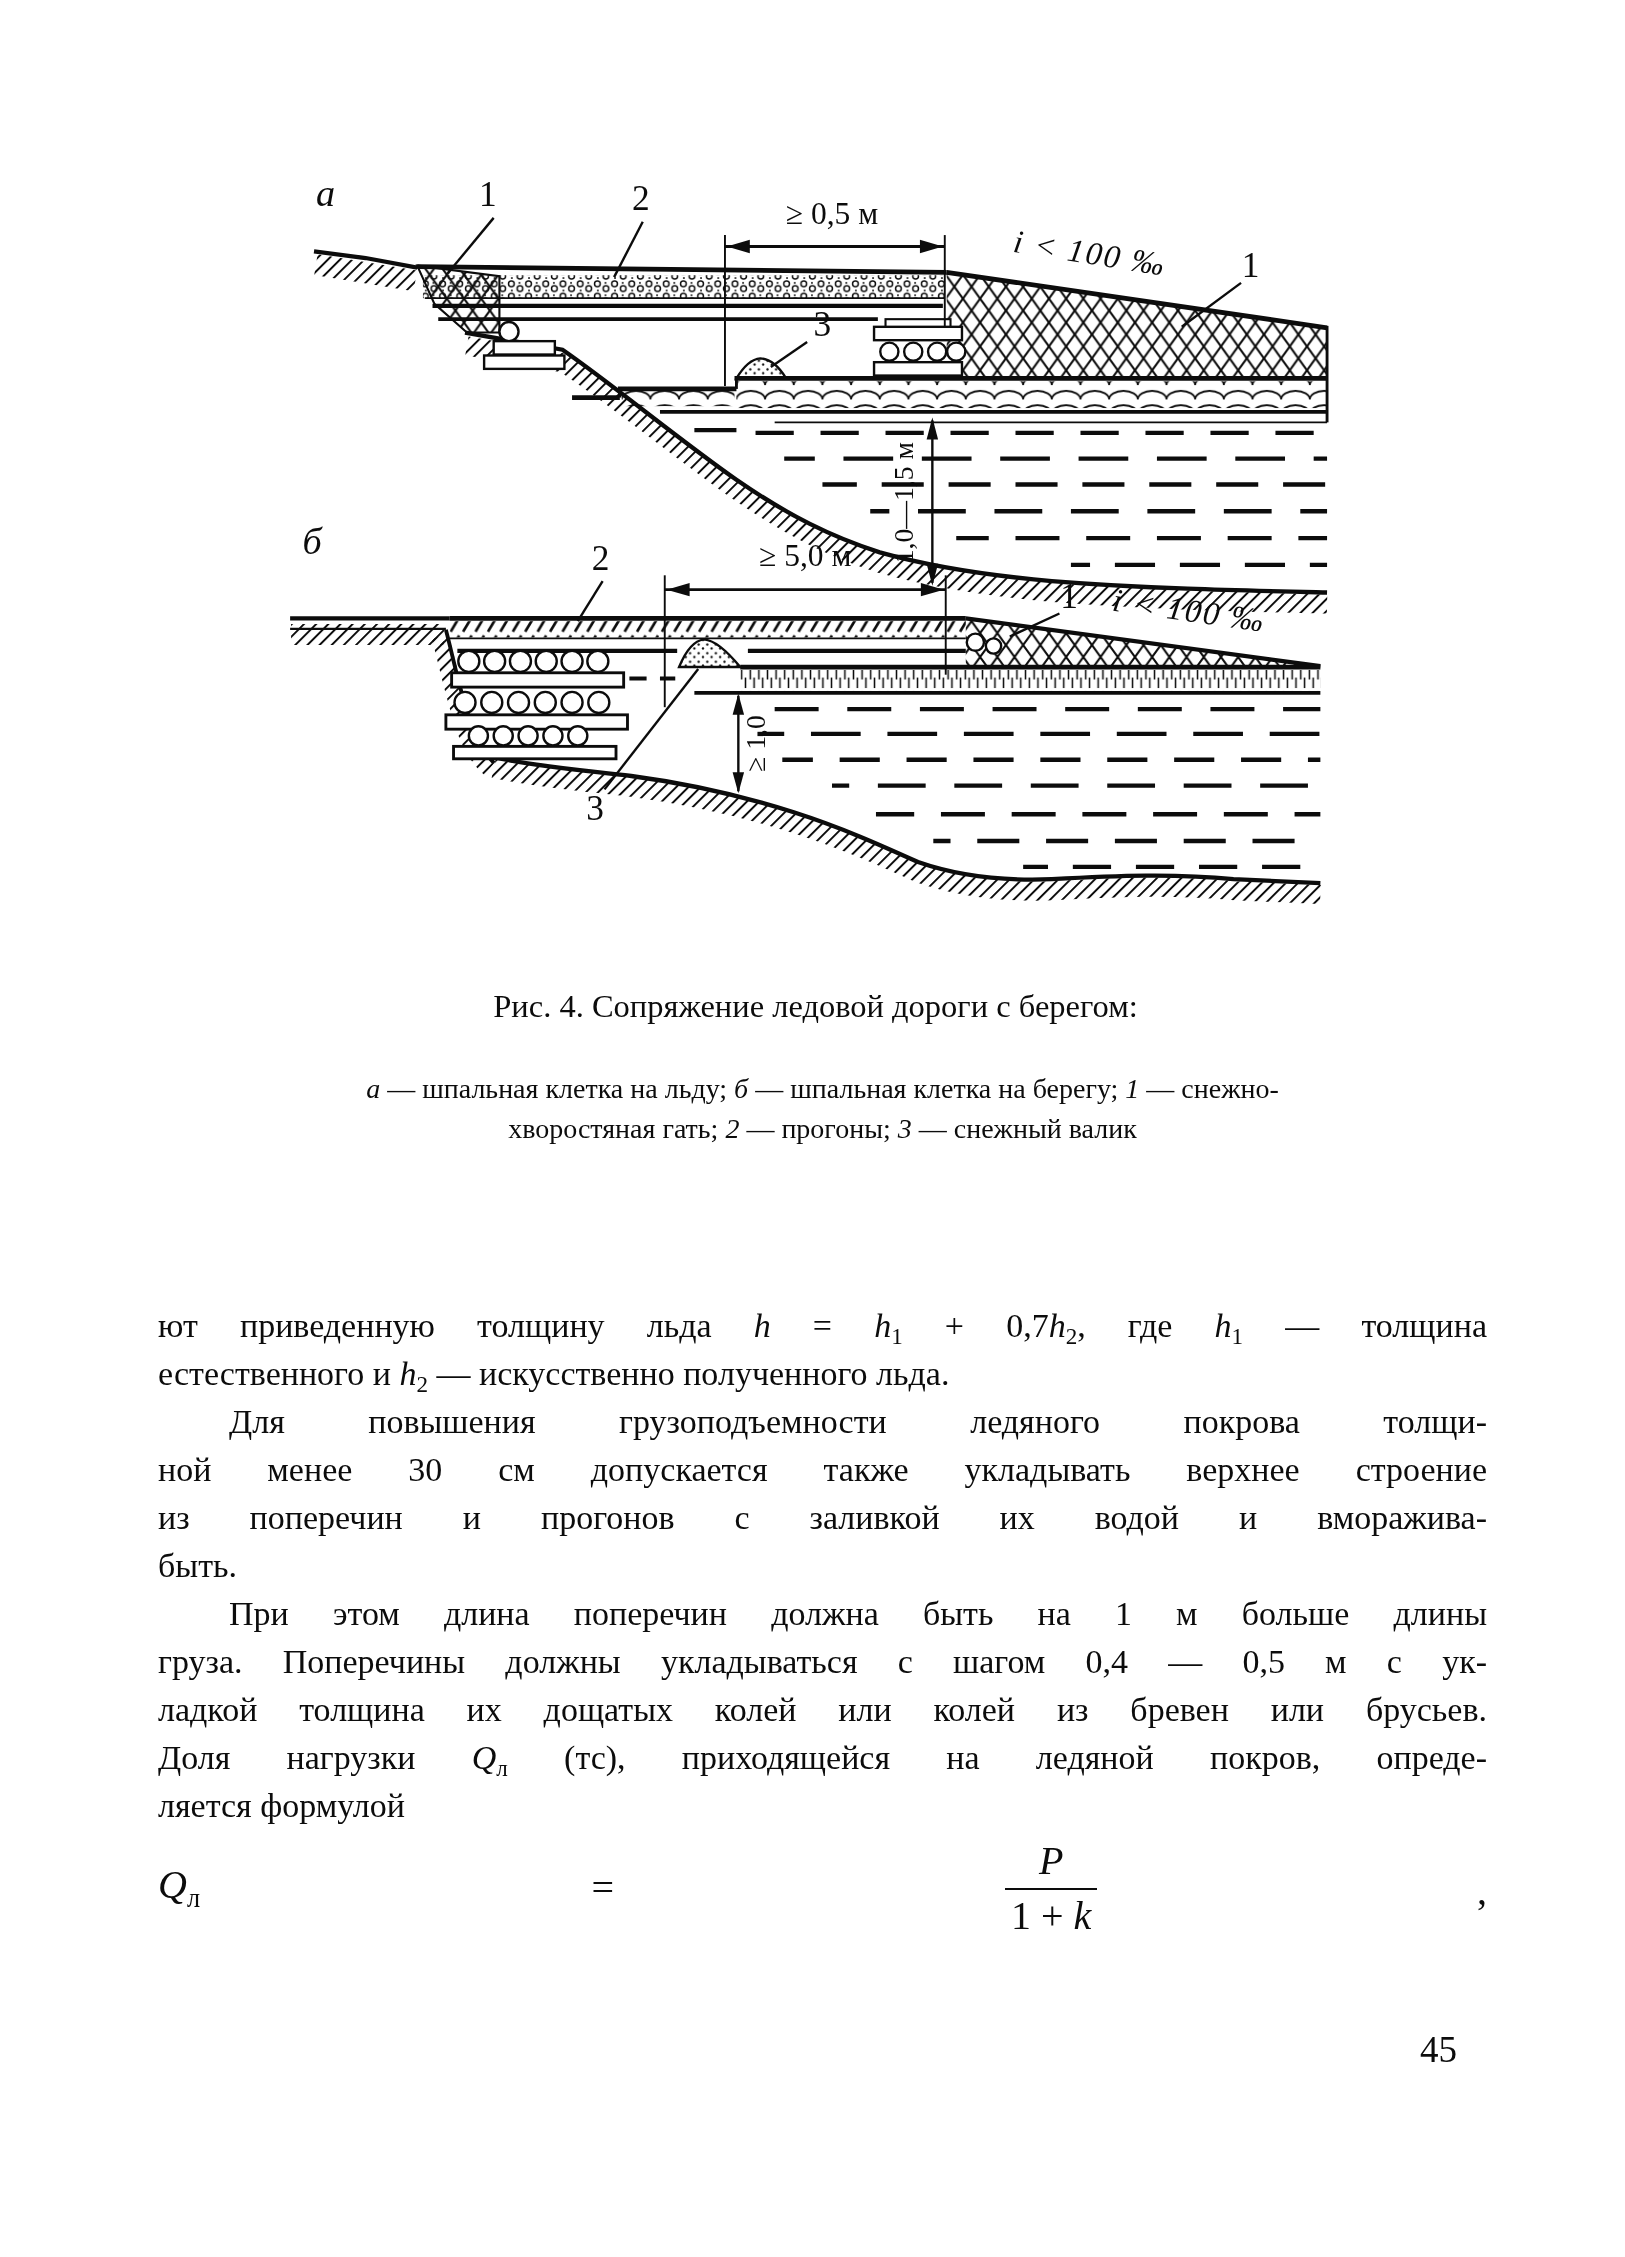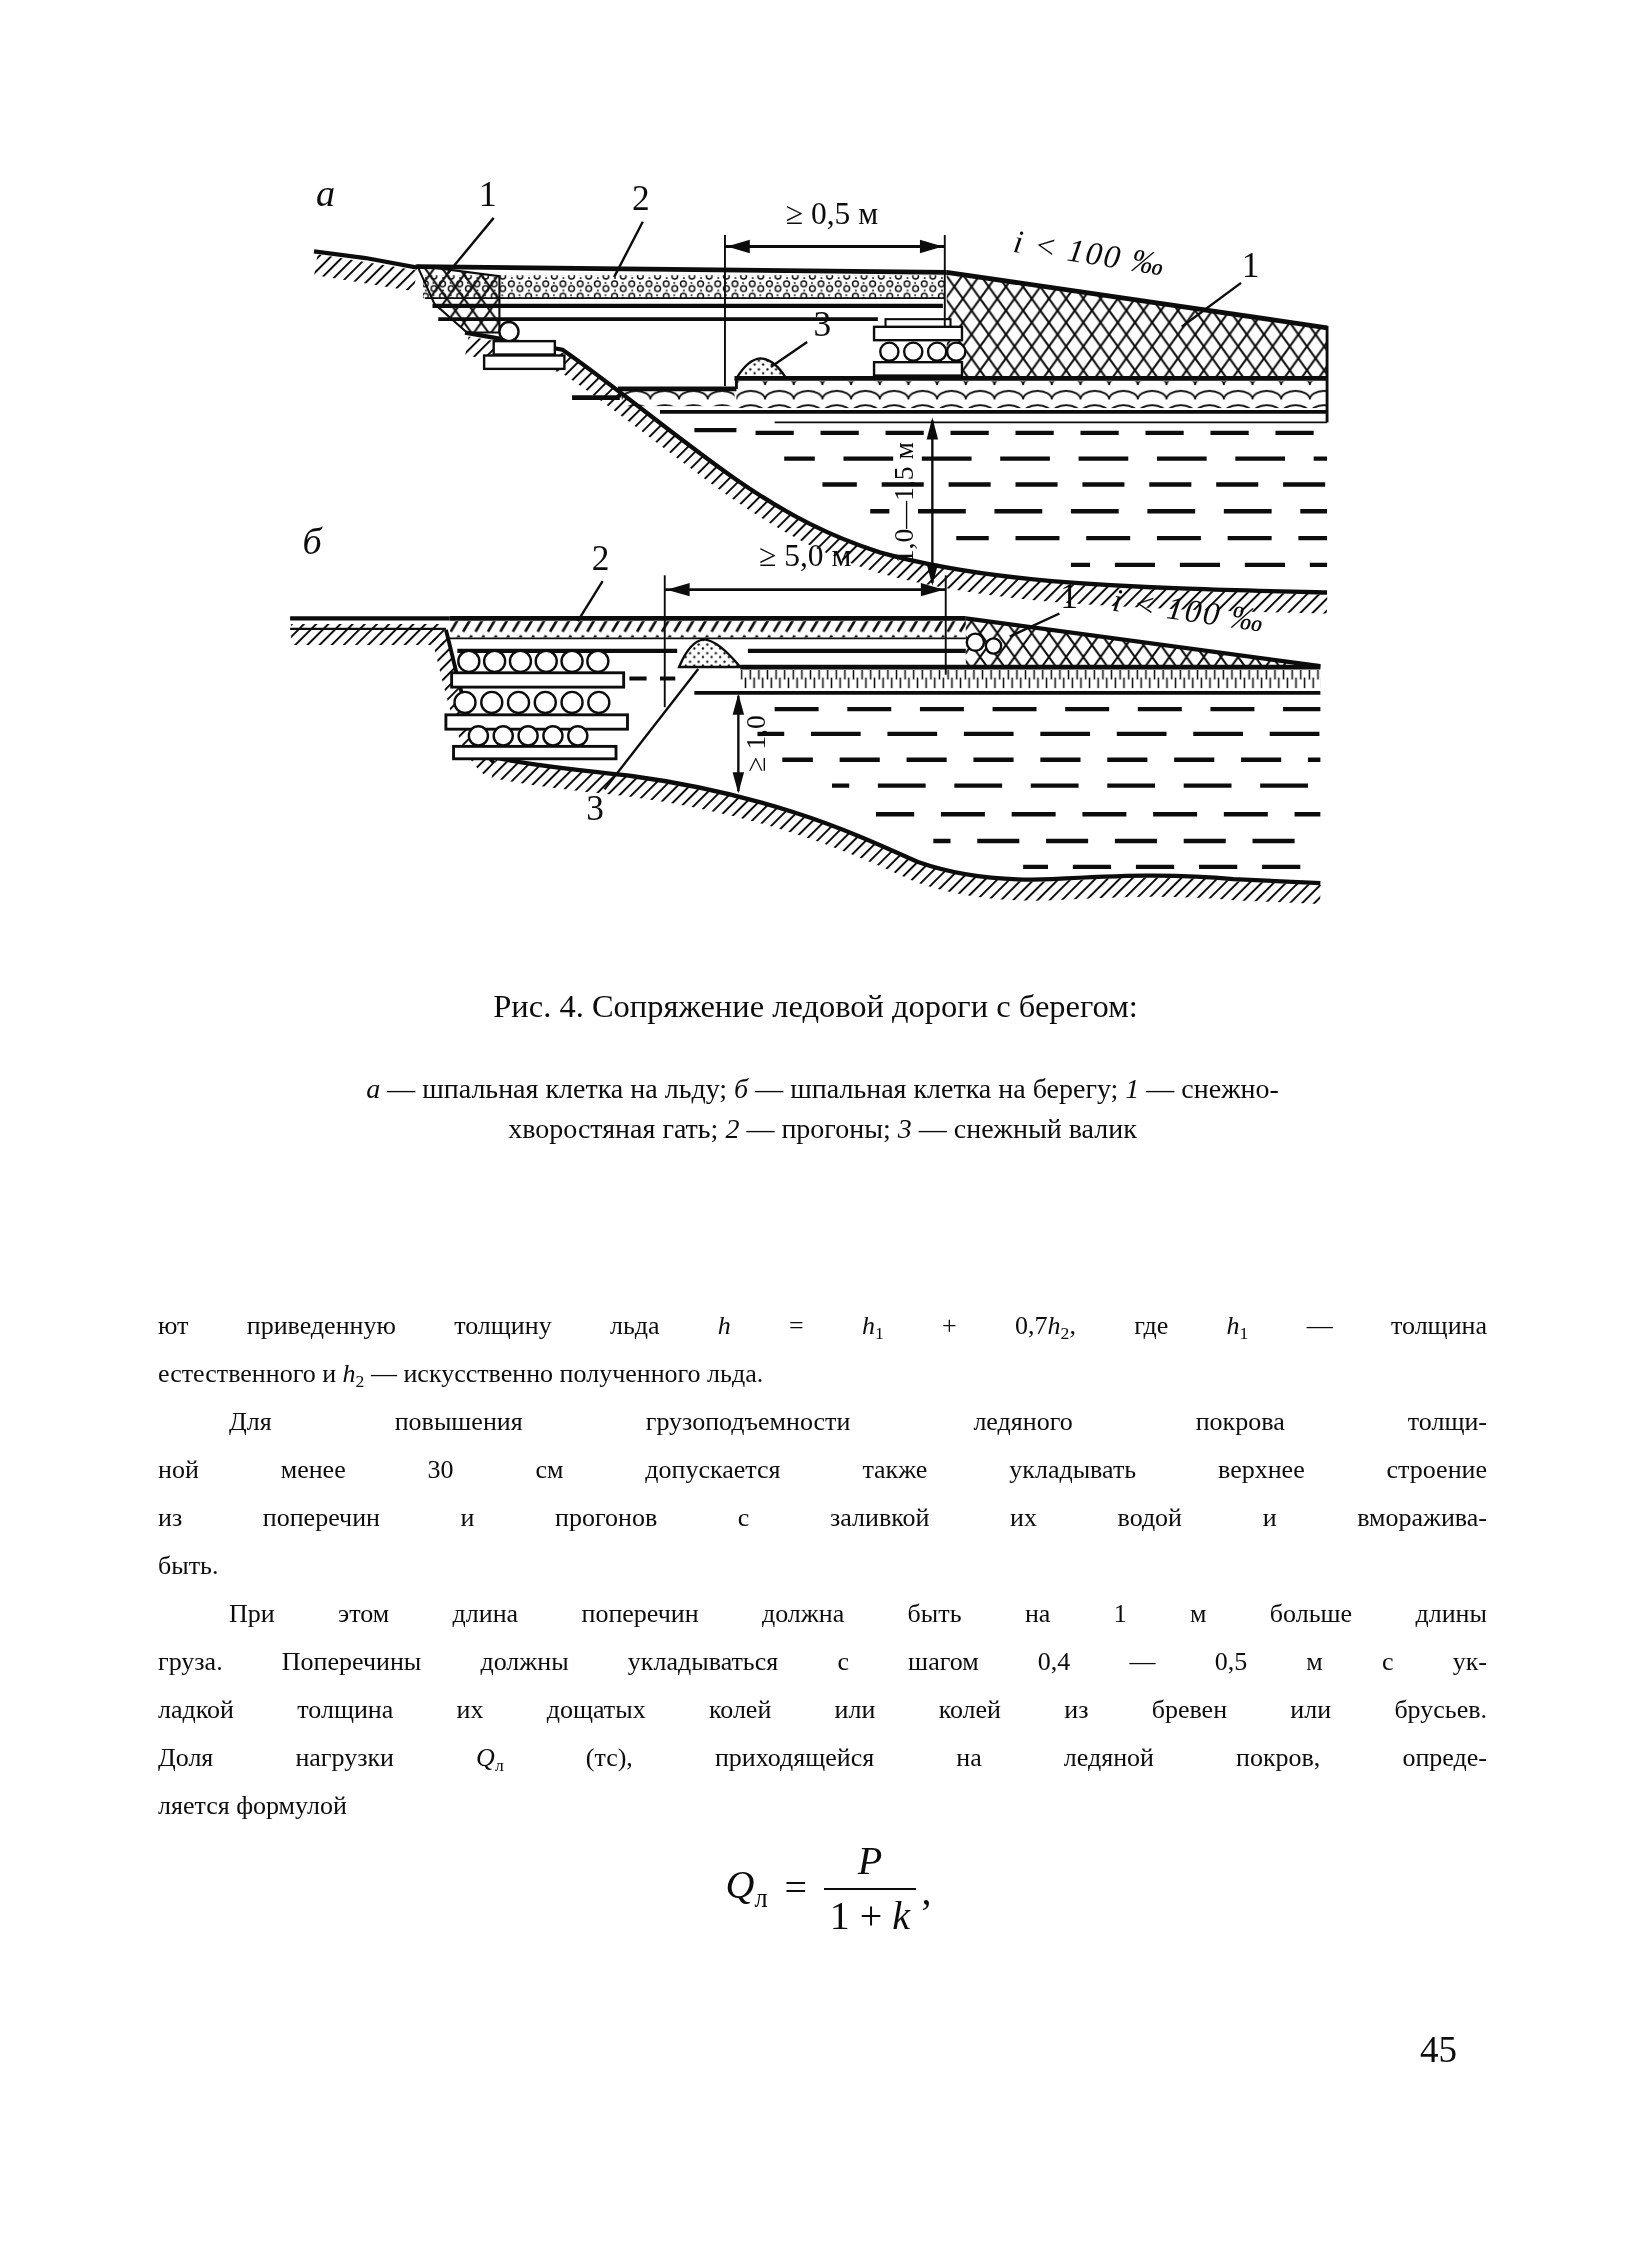--- a/index.html
+++ b/index.html
@@ -24,31 +24,31 @@
   .caption-title{
     position:absolute;left:151px;top:987px;width:1329px;
     text-align:center;font-size:32.5px;line-height:38px;
   }
   .legend{position:absolute;left:158px;top:1053px;width:1329px;text-align:center;
     font-size:28px;line-height:40px;margin-top:16px;}
   .legend i{font-style:italic;}
   
   .body-text{
     position:absolute;left:158px;top:1302px;width:1329px;
-    font-size:26px;line-height:48px;
+    font-size:34px;line-height:48px;
   }
   .bl{text-align:justify;text-align-last:justify;}
   .bl.nojust{text-align-last:left;}
   .bl.ind{text-indent:71px;}
   .bl i{font-style:italic;}
   sub.sb{font-size:68%;font-style:normal;vertical-align:-0.3em;line-height:0;}
   
   .formula{
-    position:absolute;left:164px;top:1837px;width:1329px;
-    display:flex;justify-content:center;align-items:center;
+    position:absolute;left:158px;top:1837px;width:1329px;
+    display:flex;justify-content:space-between;align-items:center;
     font-size:40px;
   }
   .f-lhs i{font-style:italic;}
   .f-lhs sub{font-size:66%;font-style:normal;vertical-align:-0.35em;}
   .f-eq{margin:0 17px;}
   .frac{display:inline-block;text-align:center;vertical-align:middle;}
   .frac .num{display:block;padding:0 19px 3.8px 19px;border-bottom:2.9px solid #0c0c0c;font-style:italic;}
   .frac .den{display:block;padding:1.9px 5.7px 0 5.7px;}
   .frac .den i{font-style:italic;}
   .f-comma{align-self:flex-end;margin-left:5.7px;padding-bottom:25px;}

